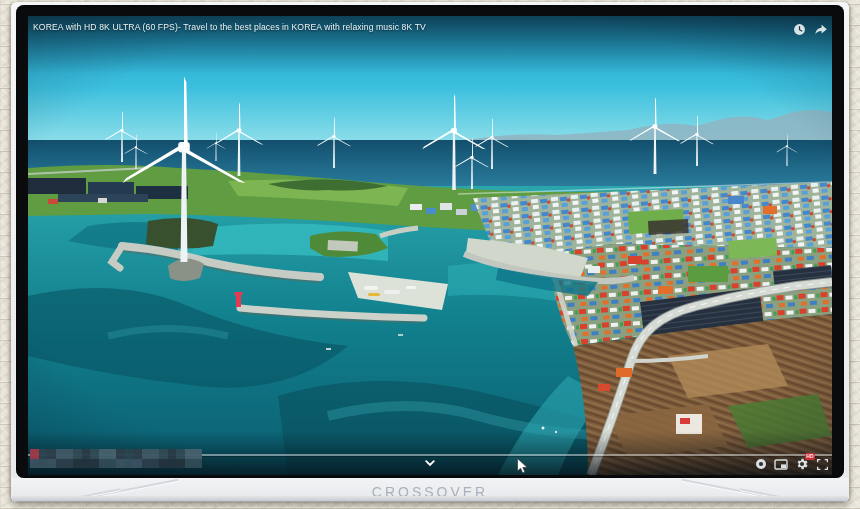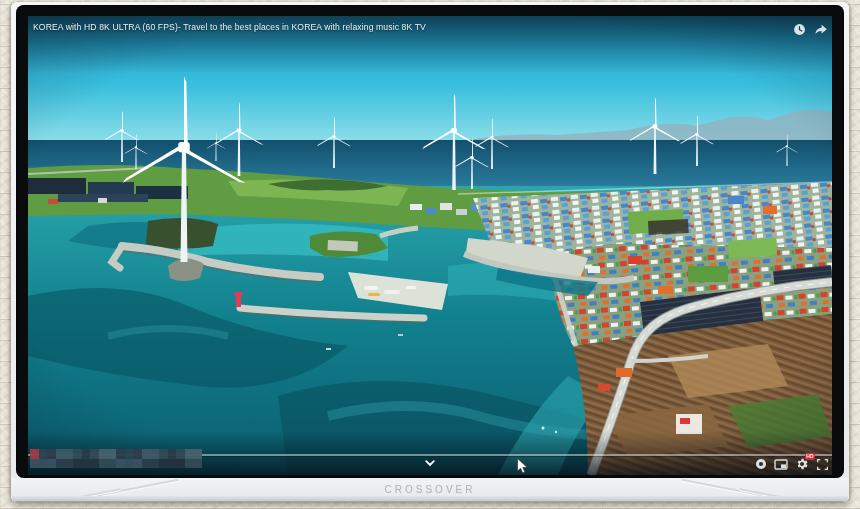--- a/index.html
+++ b/index.html
@@ -40,21 +40,21 @@
   .right-controls{position:absolute;right:3px;bottom:4px;z-index:6;display:flex;gap:7px;align-items:center;}
   .right-controls .ic{position:relative;display:block;opacity:.93;}
   .hd-badge{position:absolute;top:-4px;right:-6px;background:#e02a38;color:#fff;font-size:5px;
     font-weight:bold;line-height:1;padding:1px 1.5px;border-radius:2px;z-index:7;}
   .cursor{position:absolute;left:489px;top:442px;z-index:9;}
   
   .bottom-bezel{position:absolute;left:0;right:0;bottom:0;height:24px;border-radius:0 0 6px 6px;
     background:linear-gradient(180deg,#f2f3f5,#e9ebee 70%,#e2e4e8);overflow:hidden;}
   .bottom-bezel::after{content:'';position:absolute;left:1px;right:1px;bottom:0;height:5px;
     background:linear-gradient(#e3e5e9,#c7cacf);border-bottom:1px solid #a0a4ab;}
-  .brand{position:absolute;left:50%;top:6px;transform:translateX(-50%);font-size:10px;
+  .brand{position:absolute;left:50%;top:6px;transform:translateX(-50%);font-size:14px;
     letter-spacing:3px;color:#a9b1bb;}
   .diag{position:absolute;height:2px;background:#d4d7db;box-shadow:0 1px 0 rgba(255,255,255,.8);}
   .d-l1{left:72px;top:10px;width:96px;transform:rotate(-11deg);}
   .d-l2{left:38px;top:17px;width:72px;transform:rotate(-11deg);}
   .d-r1{right:72px;top:10px;width:96px;transform:rotate(11deg);}
   .d-r2{right:38px;top:17px;width:72px;transform:rotate(11deg);}
 </style>
 </head>
 <body>
 

